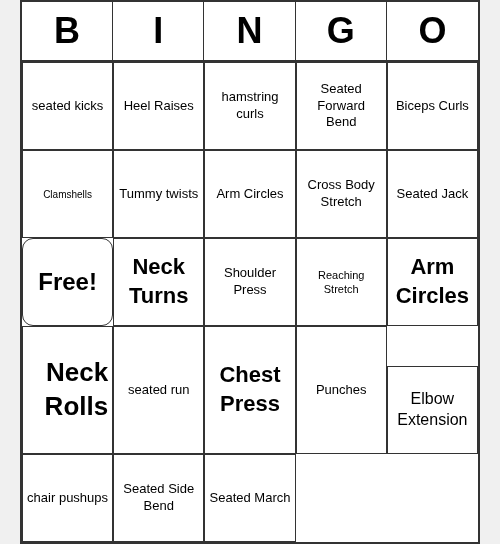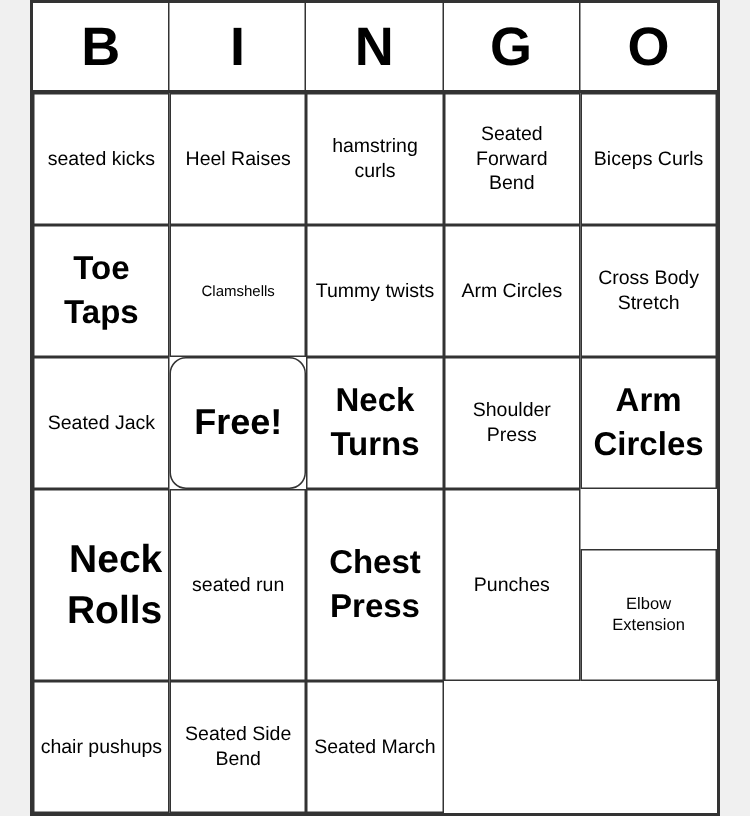--- a/index.html
+++ b/index.html
@@ -71,32 +71,32 @@
       <div class="bingo-header-cell">N</div>
       <div class="bingo-header-cell">G</div>
       <div class="bingo-header-cell">O</div>
     </div>
   <div class="bingo-grid">
   <div class="bingo-cell">seated kicks</div>
       <div class="bingo-cell">Heel Raises</div>
       <div class="bingo-cell">hamstring curls</div>
       <div class="bingo-cell">Seated Forward Bend</div>
       <div class="bingo-cell">Biceps Curls</div>
-      <div class="bingo-cell large-text">Toe Taps</div>
       <div class="bingo-cell" style="font-size: 10px;">Clamshells</div>
       <div class="bingo-cell">Tummy twists</div>
       <div class="bingo-cell">Arm Circles</div>
       <div class="bingo-cell">Cross Body Stretch</div>
       <div class="bingo-cell">Seated Jack</div>
       <div class="bingo-cell free">Free!</div>
       <div class="bingo-cell large-text">Neck Turns</div>
       <div class="bingo-cell">Shoulder Press</div>
+      <div class="bingo-cell" style="font-size: 11px;">Reaching Stretch</div>
       <div class="bingo-cell large-text">Arm Circles</div>
       <div class="bingo-cell xlarge-text">Neck Rolls</div>
       <div class="bingo-cell">seated run</div>
       <div class="bingo-cell large-text">Chest Press</div>
       <div class="bingo-cell">Punches</div>
-      <div class="bingo-cell" style="font-size: 11px; margin-top: 40px;">Elbow Extension</div>
+      <div class="bingo-cell" style="font-size: 16px; margin-top: 40px;">Elbow Extension</div>
       <div class="bingo-cell">chair pushups</div>
       <div class="bingo-cell">Seated Side Bend</div>
       <div class="bingo-cell">Seated March</div>
     </div>
 </div>
 
 </body></html>

